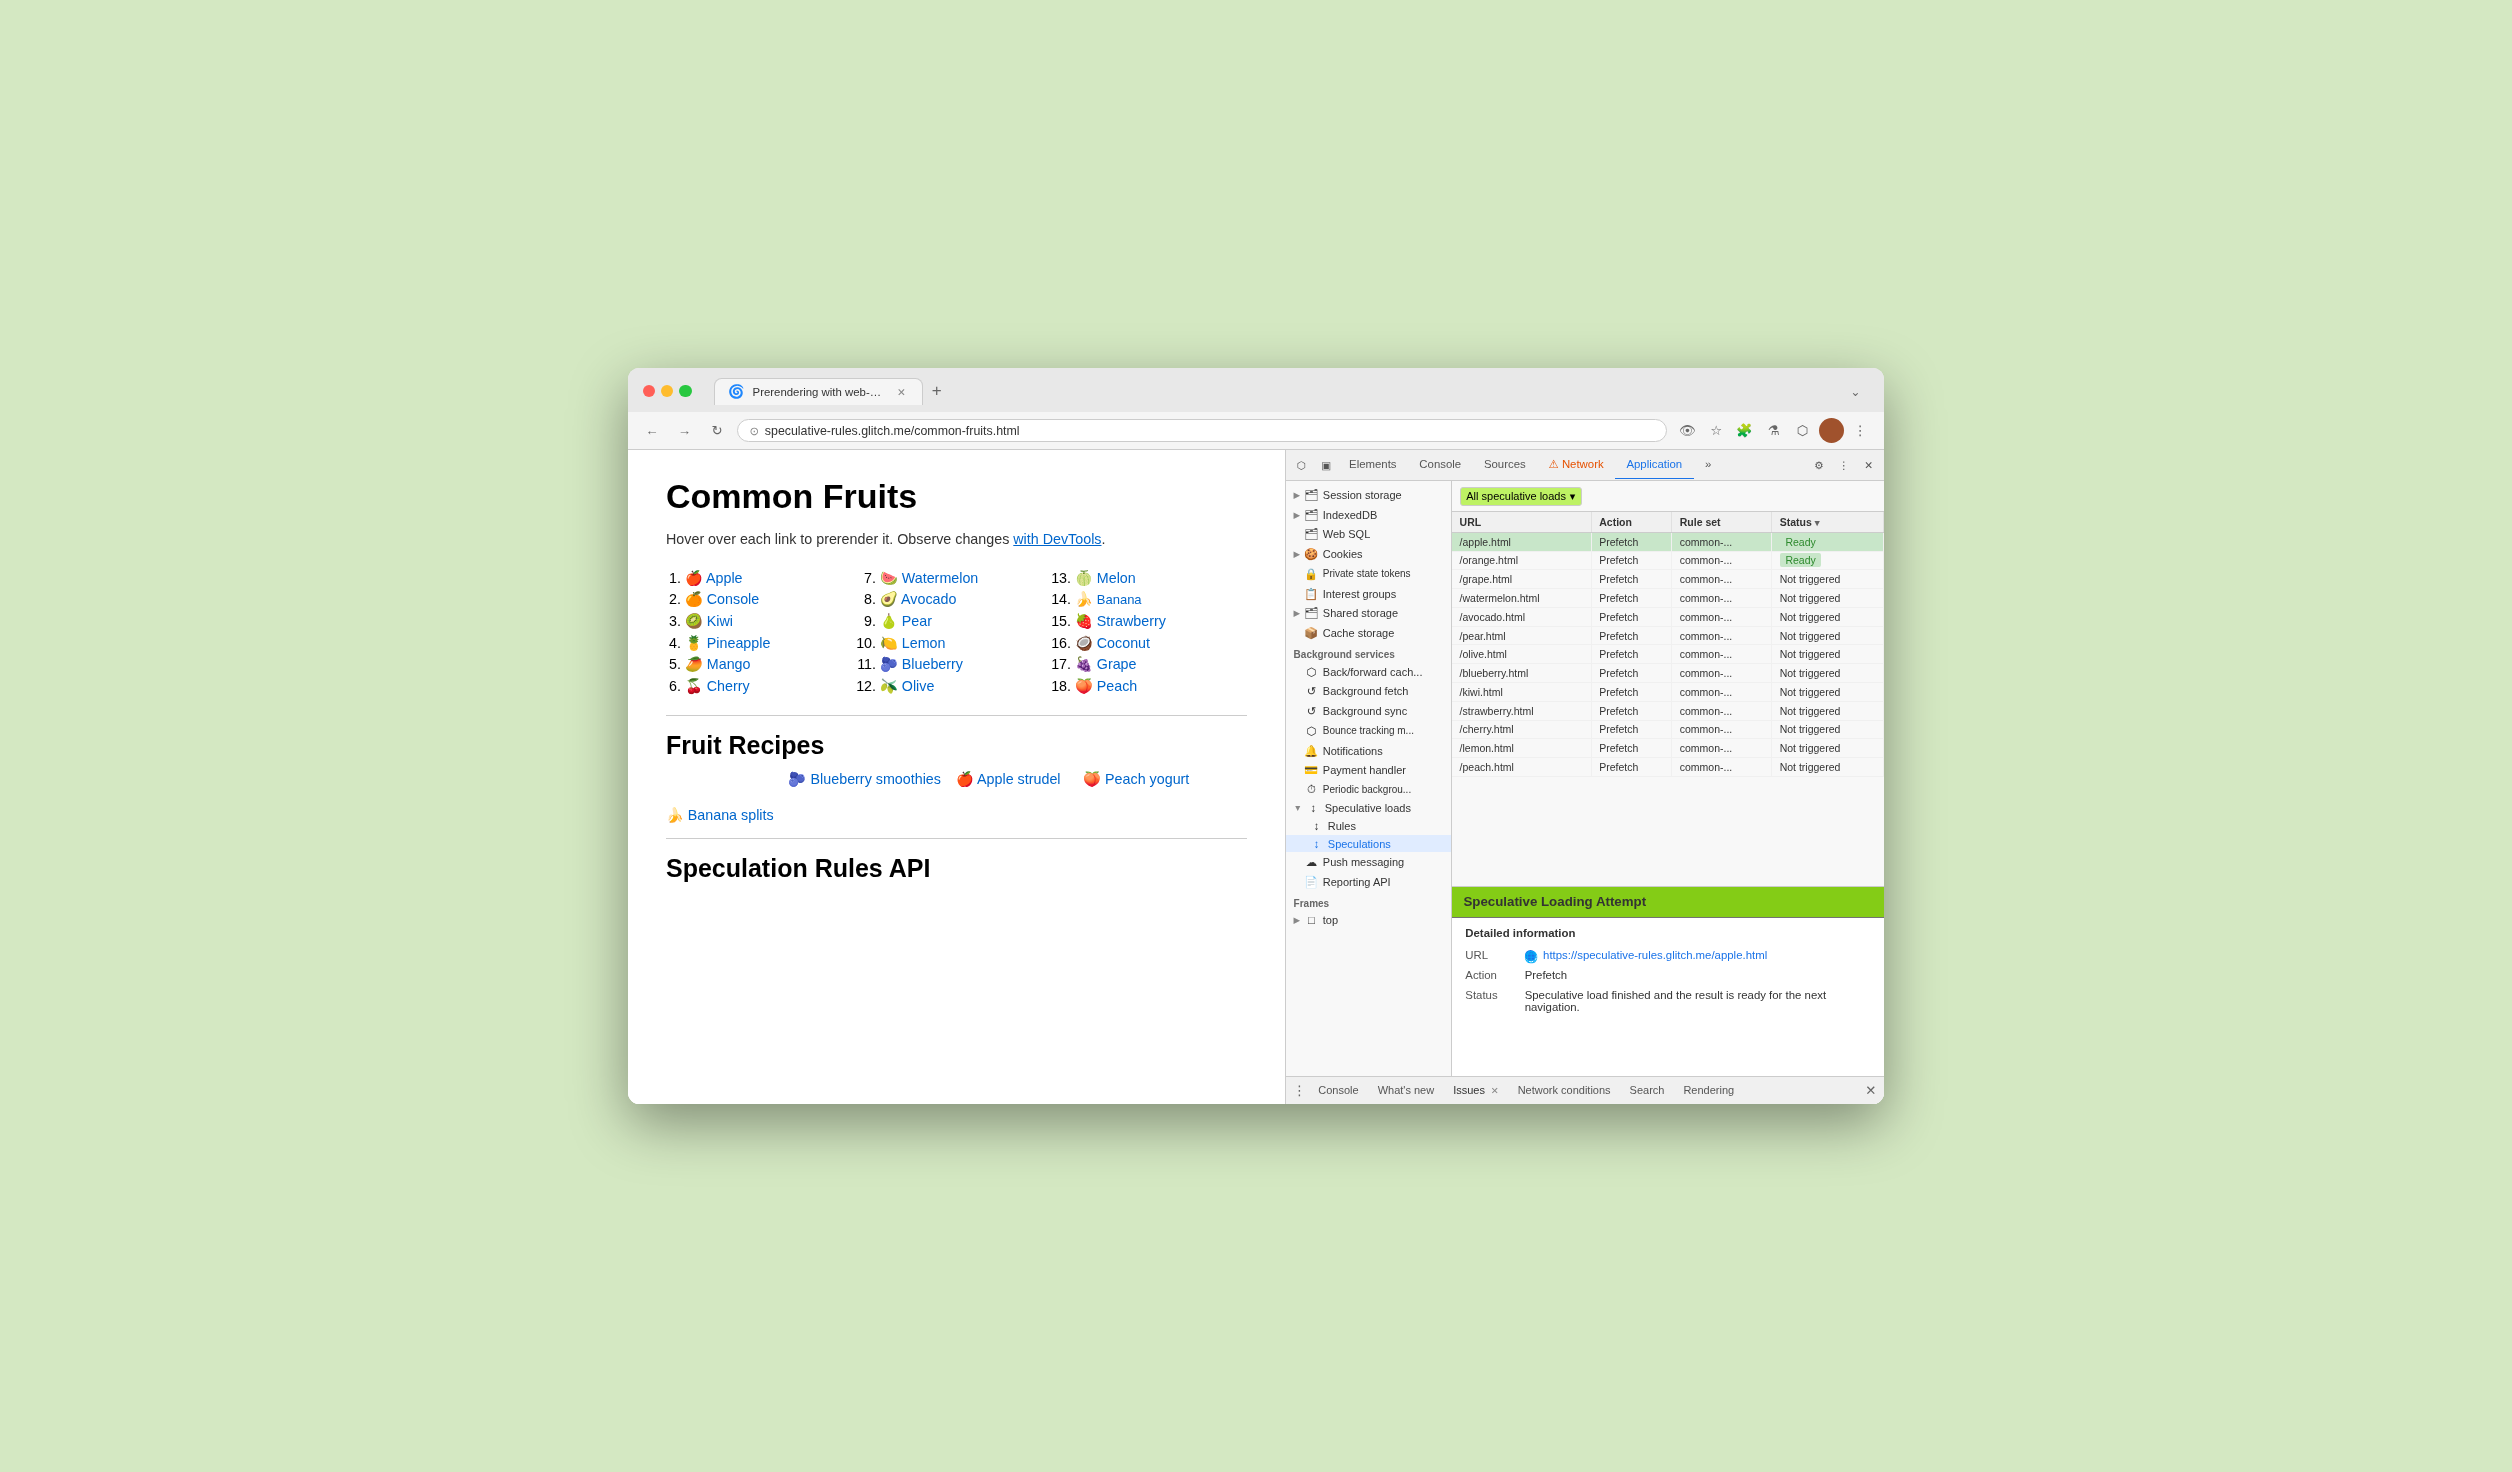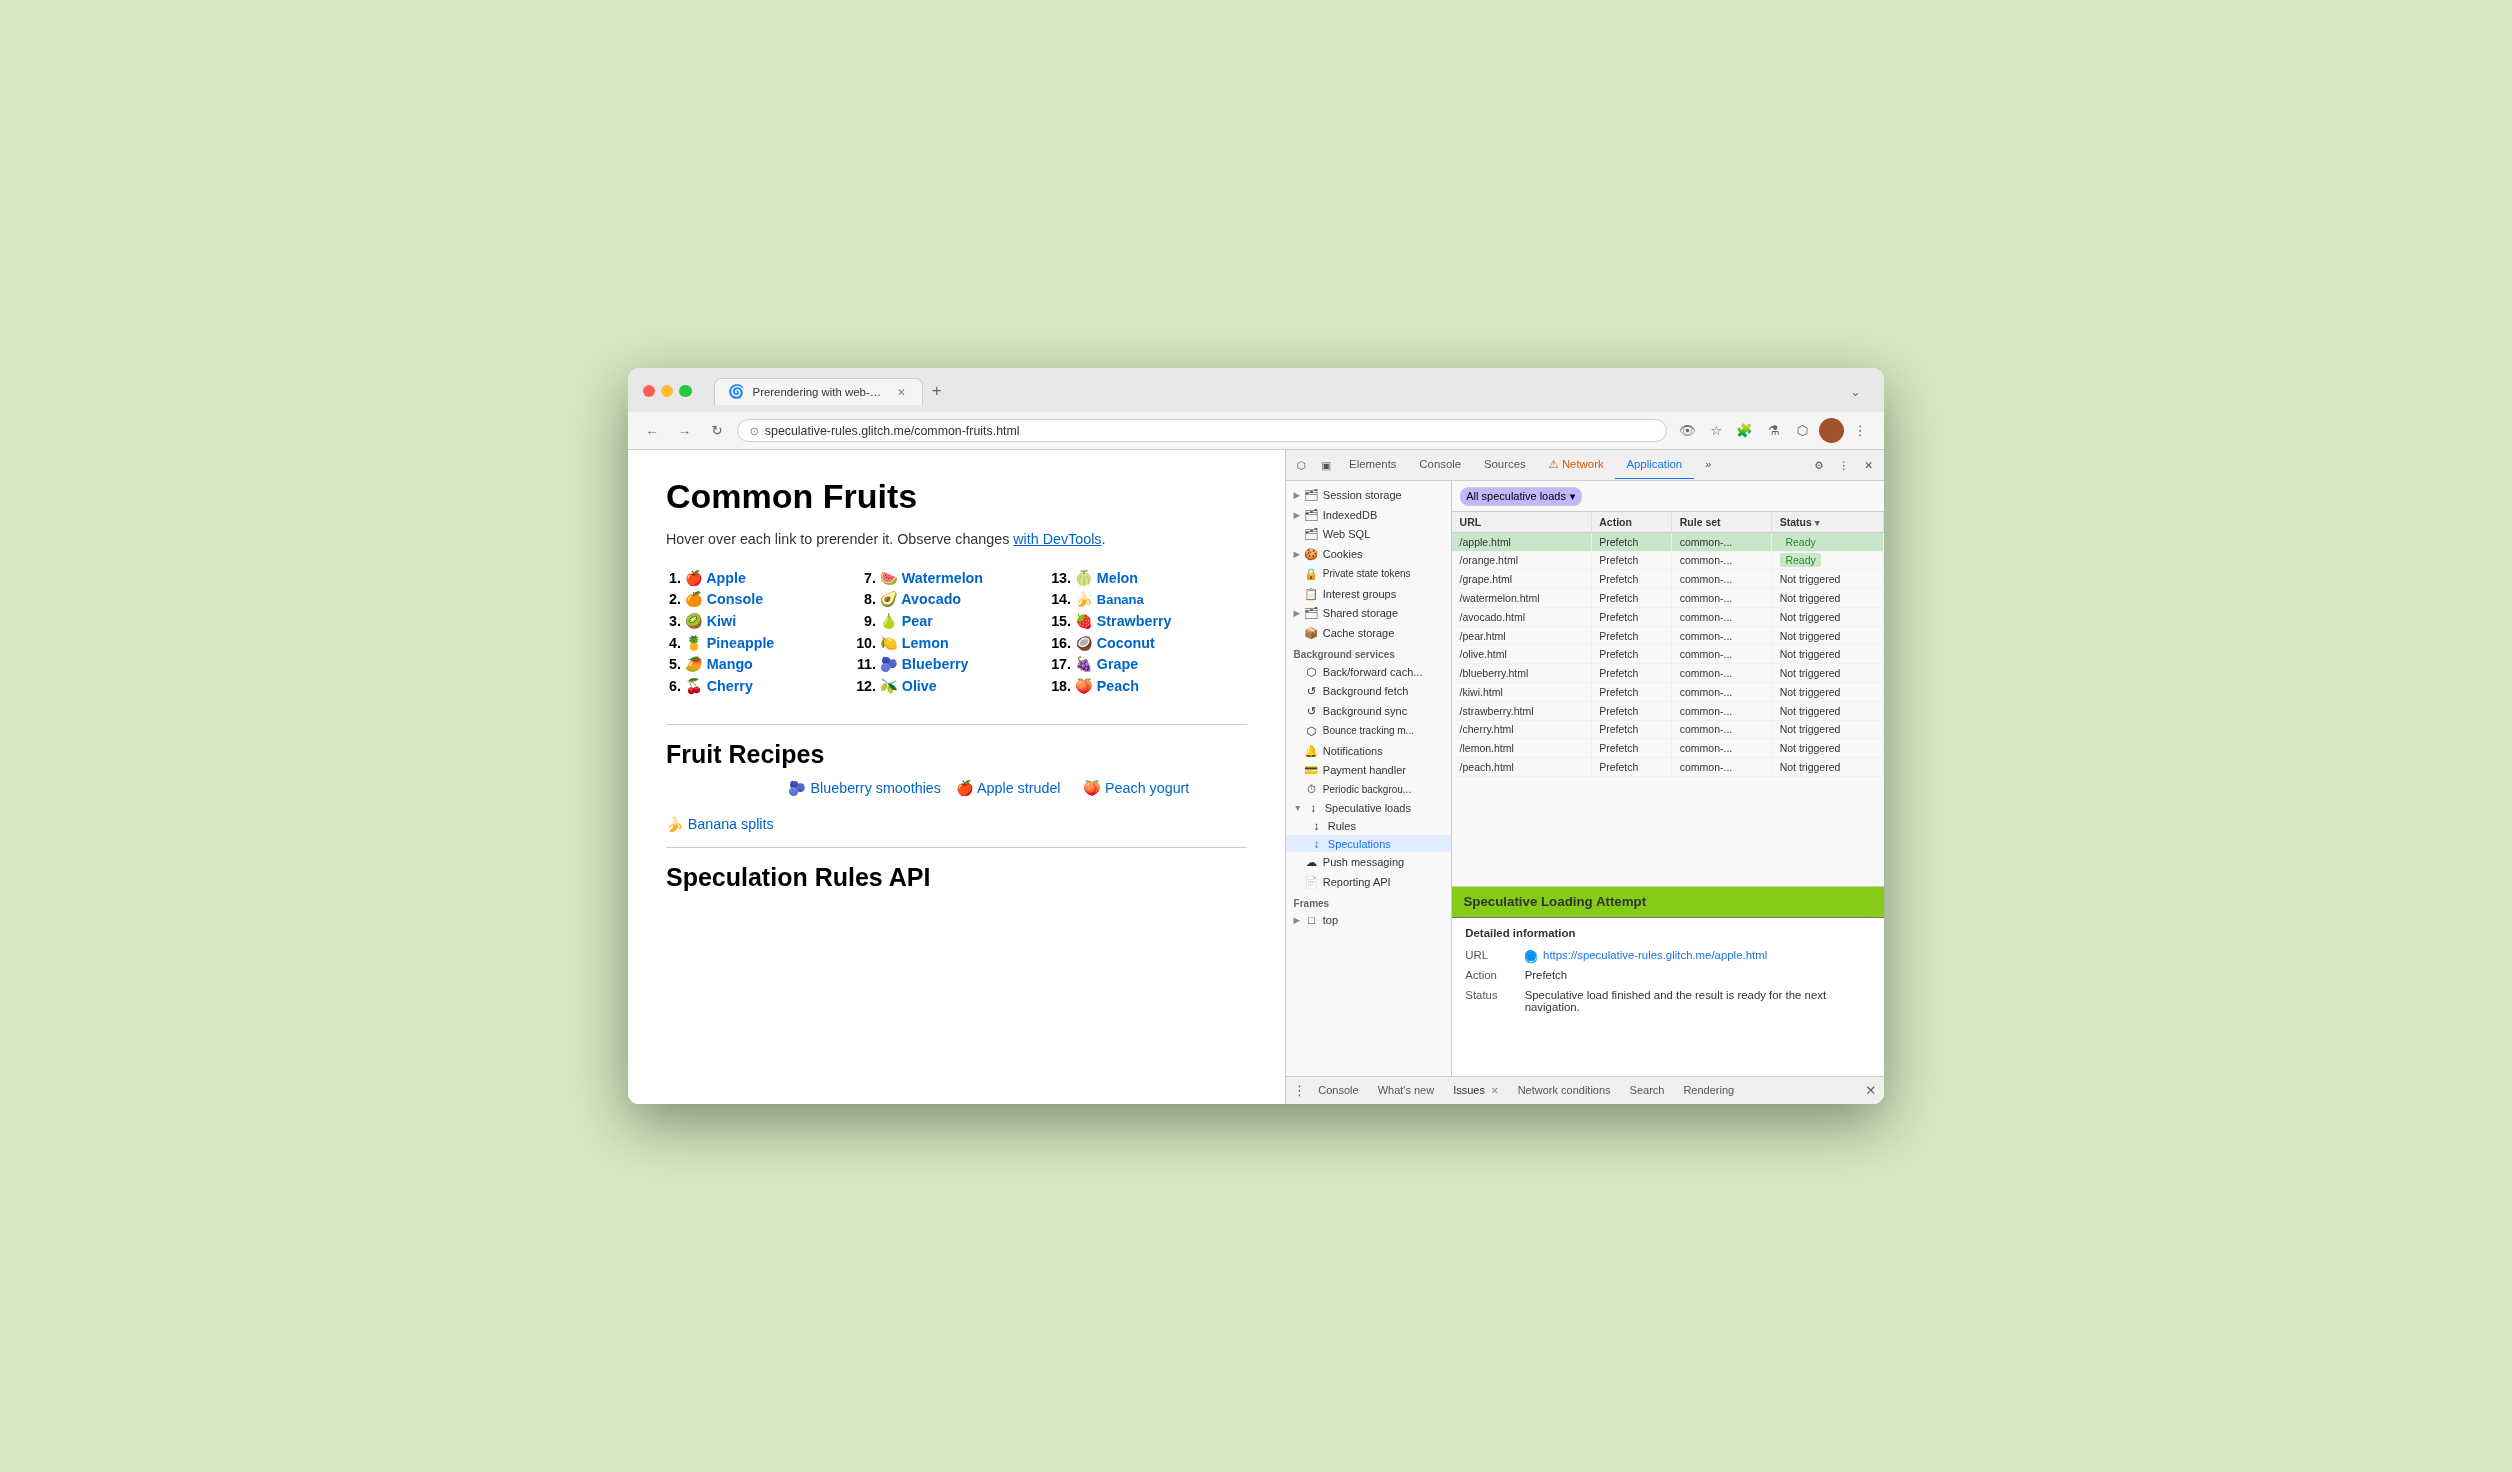--- a/index.html
+++ b/index.html
@@ -226,22 +226,21 @@
 
     .page-subtitle a {
       color: #0066cc;
       text-decoration: underline;
     }
 
     .fruit-list {
       display: grid;
       grid-template-columns: repeat(3, 1fr);
       gap: 4px;
-      margin-bottom: 24px;
-      font-weight: bold;
+      margin-bottom: 15px;
     }
 
     .fruit-list ol {
       list-style: decimal;
       padding-left: 19px;
     }
 
     .fruit-list ol li {
       margin-bottom: 5.7px;
       font-size: 14.3px;
@@ -403,23 +402,23 @@
       padding: 5.7px 7.6px;
       border-bottom: 1px solid #ccc;
       display: flex;
       align-items: center;
     }
 
     .speculative-loads-dropdown {
       display: flex;
       align-items: center;
       gap: 3.8px;
-      background: #c4b5fd;
+      background: #bef264;
       border: 1px solid #ccc;
-      border-radius: 8px;
+      border-radius: 3px;
       padding: 1.9px 5.7px;
       font-size: 11px;
       cursor: pointer;
     }
 
     .loads-table {
       flex: 1;
       overflow-y: auto;
     }
 

